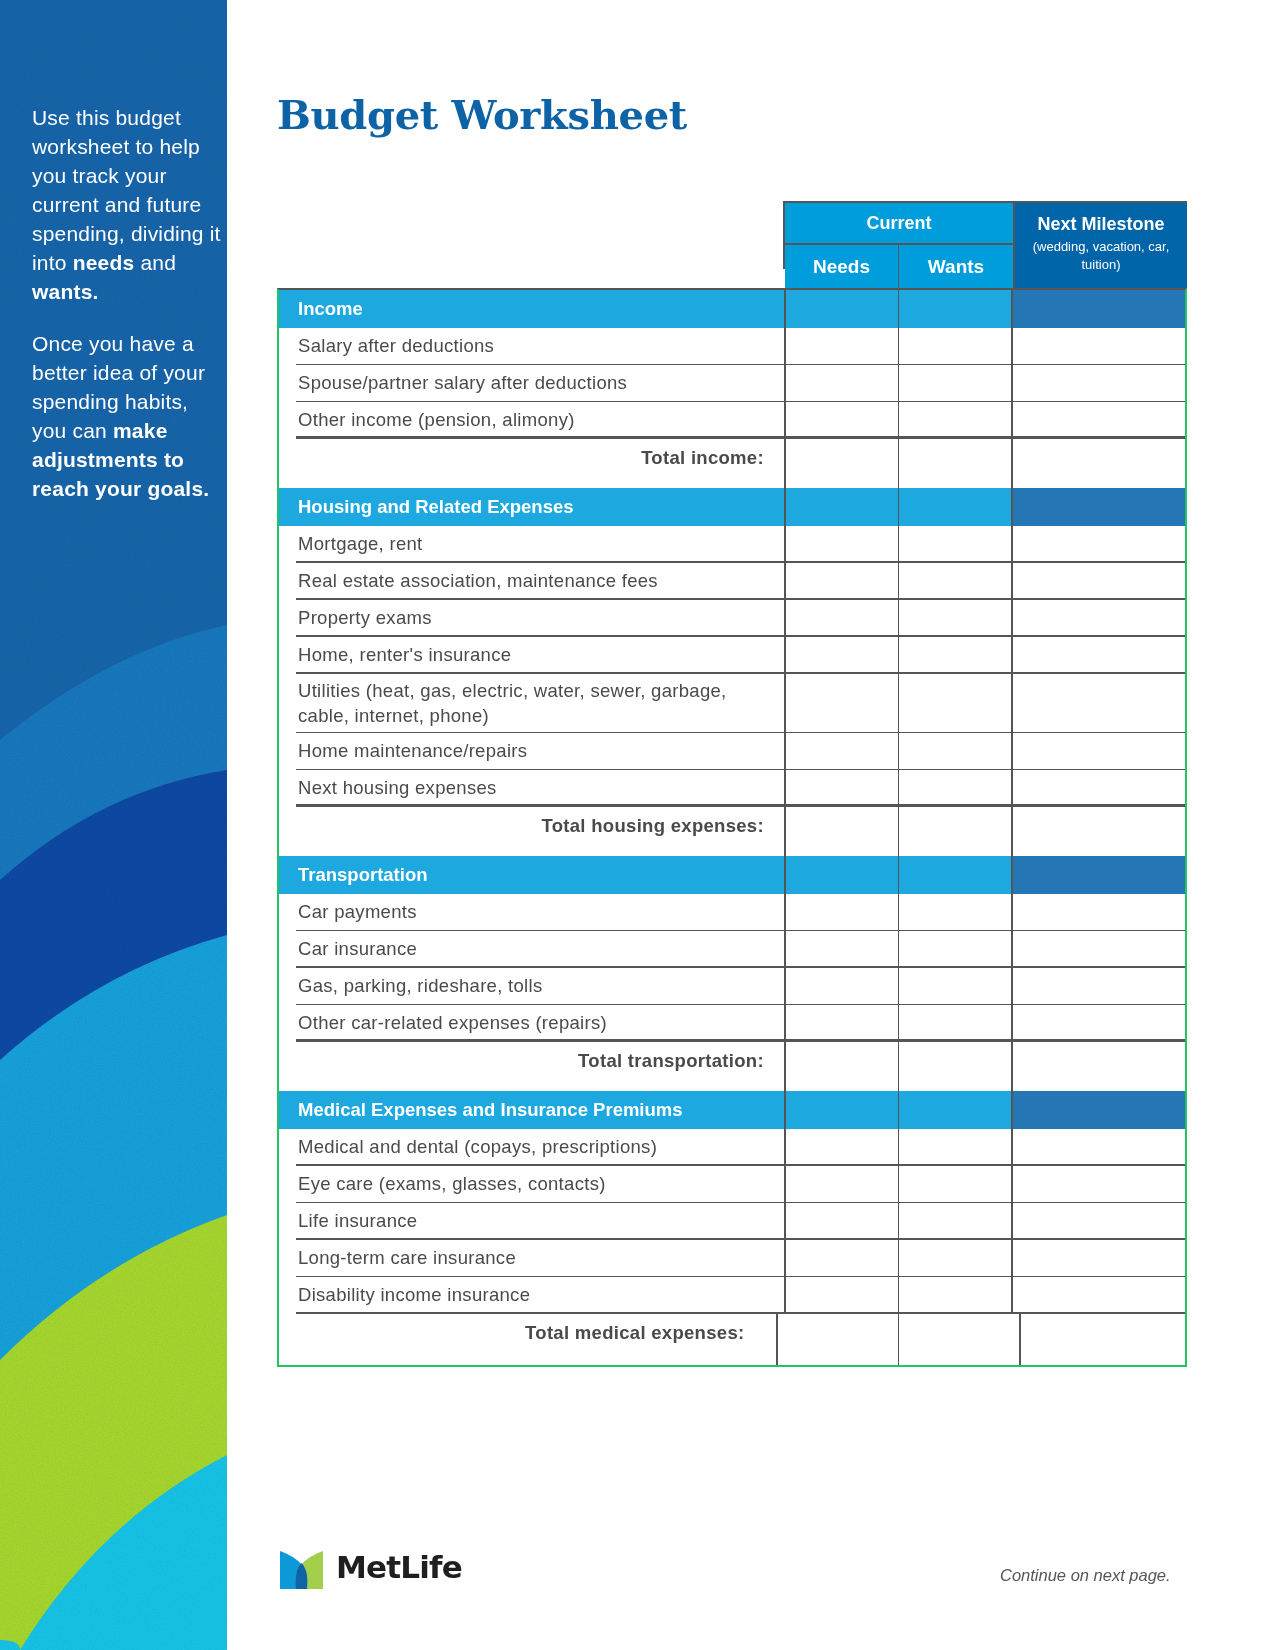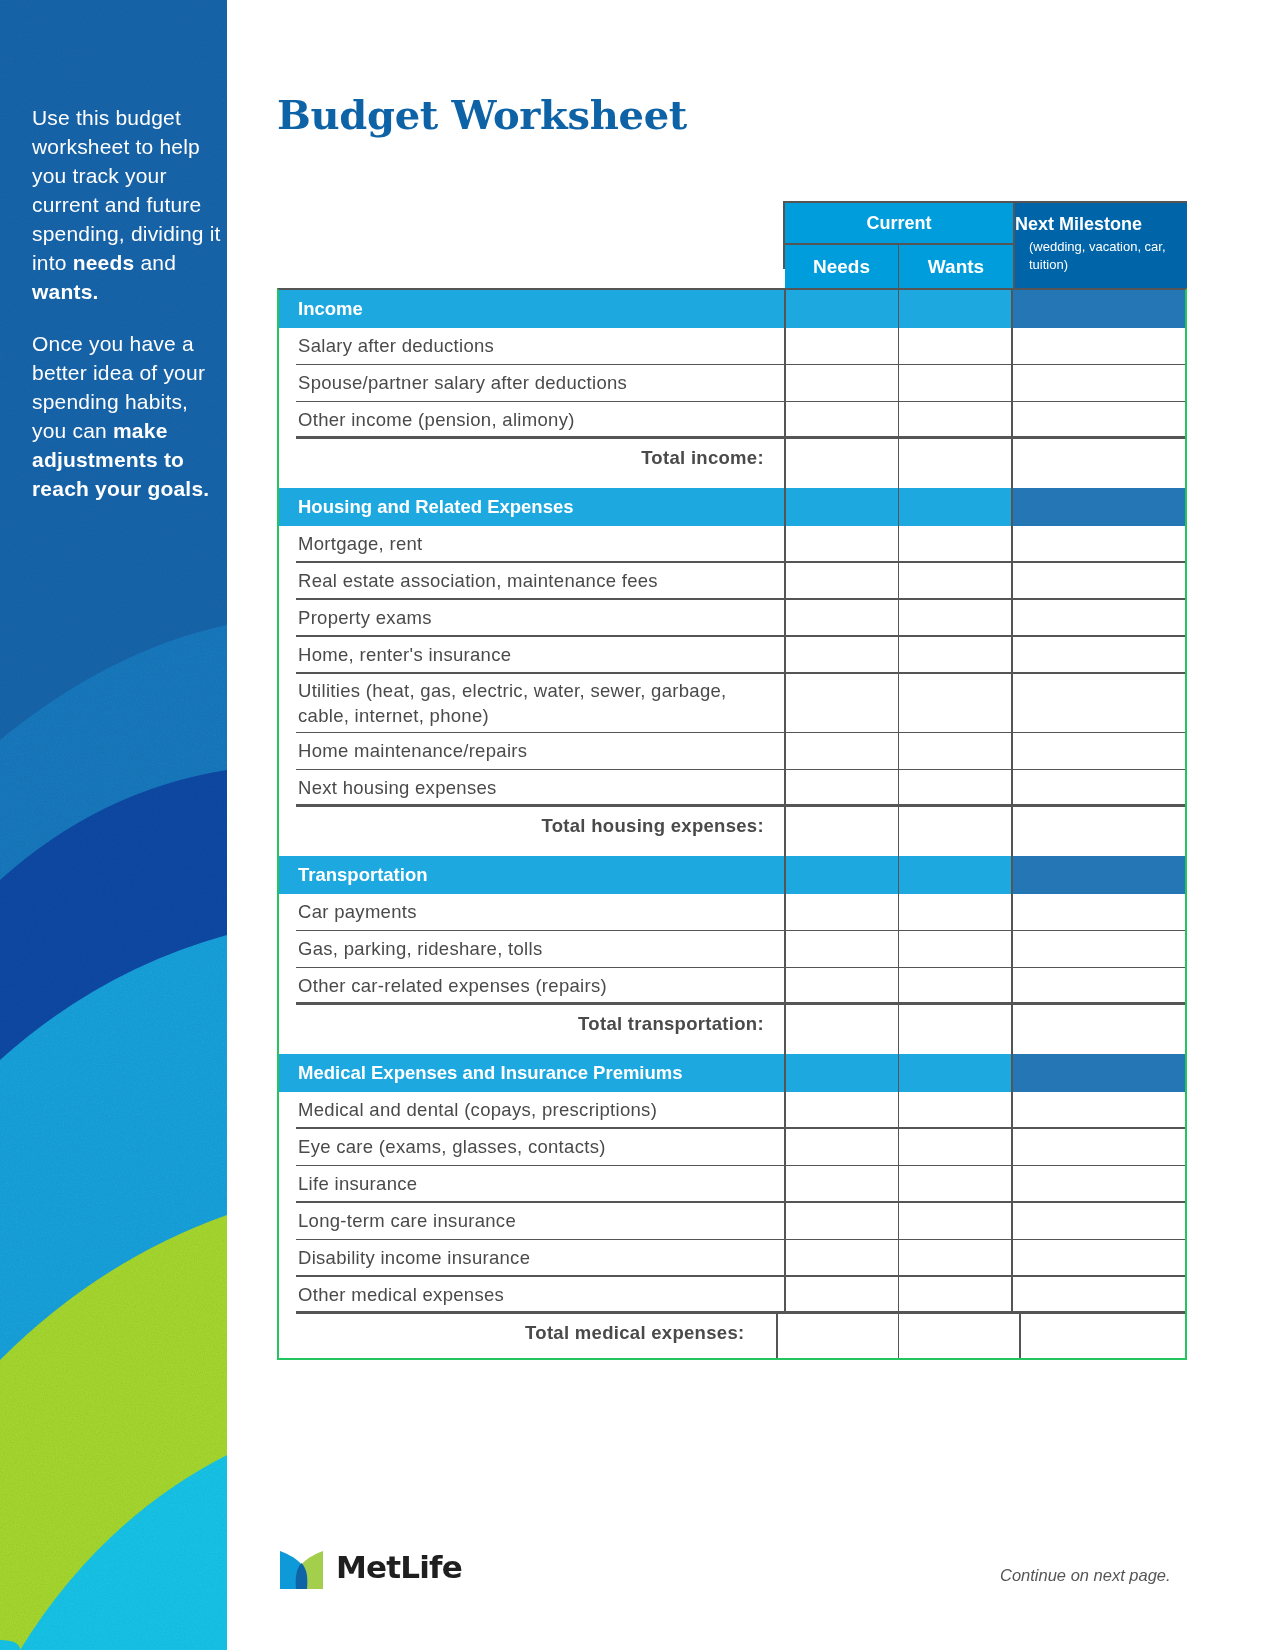--- a/index.html
+++ b/index.html
@@ -40,21 +40,21 @@
   }
   .hdr-needs, .hdr-wants {
     position: absolute; top: 42px; width: 114px; height: 44px;
     background: #009ddc; color: #fff; font-weight: bold; font-size: 19px;
     display: flex; align-items: center; justify-content: center;
   }
   .hdr-needs { left: 0; border-right: 1px solid #555; }
   .hdr-wants { left: 114px; }
   .hdr-milestone {
     position: absolute; left: 228px; top: 0; width: 174px; height: 86px;
-    background: #0064a8; color: #fff; 
+    background: #0064a8; color: #fff; text-align: center;
     border-left: 2px solid #555; padding-top: 10px;
   }
   .hdr-milestone .t { font-weight: bold; font-size: 18px; line-height: 22px; }
   .hdr-milestone .s { font-size: 13px; line-height: 18px; margin-top: 3px; padding: 0 14px; }
 
   .table-body {
     position: absolute; left: 0; top: 87px; width: 910px;
     border: 2px solid #22c55e; border-top: 2px solid #555;
   }
   .row { position: relative; display: flex; width: 100%; }
@@ -79,21 +79,21 @@
   }
   .row.item.thick::after { height: 2px; }
   .row.item.last::after { height: 3px; }
   .row.item .cell-label { padding-bottom: 1px; }
 
   .row.total { height: 49px; }
   .row.total .cell-label {
     justify-content: flex-end; align-items: flex-start; padding-top: 8px; padding-right: 20px;
     font-weight: bold; font-size: 18.5px;
   }
-  .row.total.final { height: 44px; gap: 12px; }
+  .row.total.final { height: 51px; gap: 12px; }
 
   
   .logo { position: absolute; left: 280px; top: 1549px; display: flex; }
   .logo-mark { width: 43px; height: 40px; margin-right: 13px; }
   .logo-text { font-family: "DejaVu Sans", sans-serif; font-weight: bold; font-size: 31px; color: #1f1f1f; letter-spacing: -0.8px; }
   .continue {
     position: absolute; left: 1000px; top: 1566px;
     font-style: italic; font-size: 16.5px; color: #555;
   }
 </style>
@@ -230,20 +230,26 @@
         <div class="cell first"></div>
         <div class="cell"></div>
         <div class="cell ms"></div>
       </div>
       <div class="row item">
         <div class="cell-label">Car payments</div>
         <div class="cell first"></div>
         <div class="cell"></div>
         <div class="cell ms"></div>
       </div>
+      <div class="row item thick">
+        <div class="cell-label">Car insurance</div>
+        <div class="cell first"></div>
+        <div class="cell"></div>
+        <div class="cell ms"></div>
+      </div>
       <div class="row item">
         <div class="cell-label">Gas, parking, rideshare, tolls</div>
         <div class="cell first"></div>
         <div class="cell"></div>
         <div class="cell ms"></div>
       </div>
       <div class="row item last">
         <div class="cell-label">Other car-related expenses (repairs)</div>
         <div class="cell first"></div>
         <div class="cell"></div>
@@ -280,26 +286,20 @@
         <div class="cell ms"></div>
       </div>
       <div class="row item">
         <div class="cell-label">Long-term care insurance</div>
         <div class="cell first"></div>
         <div class="cell"></div>
         <div class="cell ms"></div>
       </div>
       <div class="row item thick">
         <div class="cell-label">Disability income insurance</div>
-        <div class="cell first"></div>
-        <div class="cell"></div>
-        <div class="cell ms"></div>
-      </div>
-      <div class="row item last">
-        <div class="cell-label">Other medical expenses</div>
         <div class="cell first"></div>
         <div class="cell"></div>
         <div class="cell ms"></div>
       </div>
       <div class="row total final">
         <div class="cell-label">Total medical expenses:</div>
         <div class="cell first"></div>
         <div class="cell"></div>
         <div class="cell ms"></div>
       </div>

